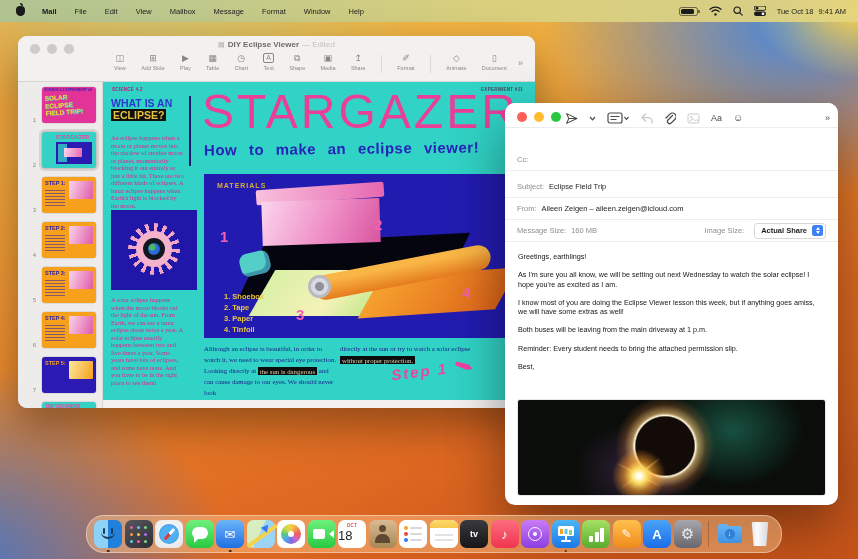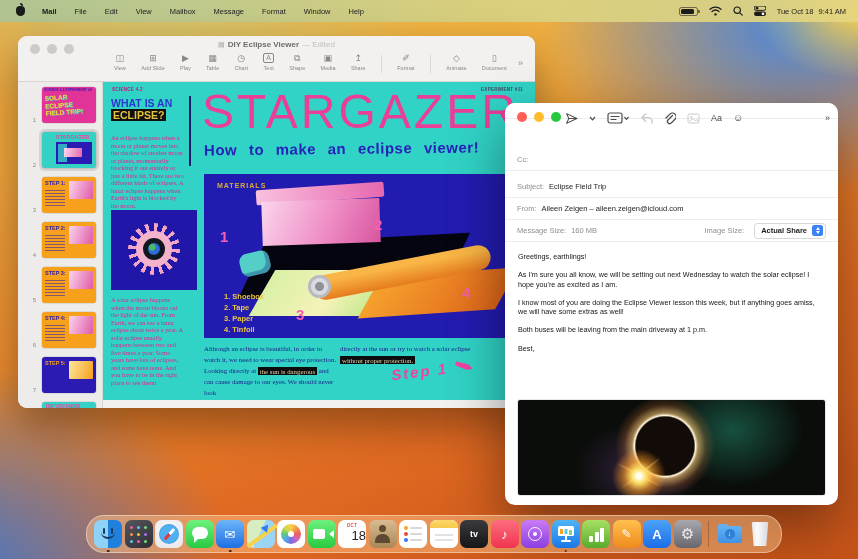--- a/index.html
+++ b/index.html
@@ -109,21 +109,21 @@
   .mat-list{position:absolute;left:20px;top:117px;font-size:7.5px;line-height:11px;font-weight:700;color:#ecc73f}
   .s-caution{position:absolute;font-family:"Liberation Serif",serif;font-size:6.8px;line-height:11px;color:#1b1b8a}
   .s-caution .hl{background:#0d0d0d;color:#e3d6ae;padding:.5px 2px}
   .s-caution.c1{left:101px;top:261px;width:133px}
   .s-caution.c2{left:237px;top:261px;width:172px}
   .s-caution.c2 .nowrap{display:block;white-space:nowrap;overflow:hidden}
   .s-step1{position:absolute;left:288px;top:281px;font-size:15px;font-weight:700;color:#f043a0;transform:rotate(-7deg);letter-spacing:2px;font-style:italic}
   .s-step1-arrow{position:absolute;left:352px;top:281px;width:18px;height:6px;background:#f043a0;transform:rotate(18deg);border-radius:1px;clip-path:polygon(0 20%,70% 0,100% 50%,70% 100%,0 80%)}
 
   
-  .m-chrome{position:absolute;left:0;top:0;right:0;height:16px;border-bottom:1px solid #ececec;background:#fff}
+  .m-chrome{position:absolute;left:0;top:0;right:0;height:25px;border-bottom:1px solid #ececec;background:#fff}
   .m-tools{position:absolute;left:60px;right:8px;top:7px;height:16px;display:flex;align-items:center;gap:11px}
   .m-ic{flex:none;display:flex;align-items:center}
   .m-aa{font-size:9px;color:#4c4c4c;font-weight:400}
   .m-emoji{font-size:10px;color:#4c4c4c;line-height:10px}
   .m-more{font-size:9px;color:#4c4c4c;margin-left:auto}
   .m-row{position:absolute;left:0;right:0;height:22px;border-bottom:1px solid #ededed;display:flex;align-items:center;padding:0 12px;font-size:7.5px}
   .m-row .lab{color:#8e8e93;margin-right:5px}
   .m-row .val{color:#1d1d1f}
   .r-to{top:29px}.r-cc{top:46px}.r-subject{top:73px}.r-from{top:95px}.r-size{top:117px}
   .token{display:flex;align-items:center;gap:3px;background:#cfe2fc;border-radius:3px;padding:1px 5px;color:#1d1d1f}
@@ -174,21 +174,21 @@
   .di-maps{background:linear-gradient(115deg,#d7eec2 0 46%,#9bd4f5 46%)}
   .maps-road{position:absolute;left:-3px;top:14px;width:36px;height:3.5px;background:#f6d14a;transform:rotate(-36deg)}
   .maps-arrow{position:absolute;right:5px;top:4px;width:0;height:0;border-left:4px solid transparent;border-right:4px solid transparent;border-bottom:7px solid #3478f6;transform:rotate(38deg)}
   .di-photos{background:#fff}
   .ph-wheel{position:absolute;inset:4px;border-radius:50%;background:conic-gradient(#f6d046,#f2984b,#ec5f5f,#cf66c6,#7a6fe0,#52a8ec,#5fc77a,#c9d94c,#f6d046)}
   .ph-hole{position:absolute;left:11px;top:11px;width:6px;height:6px;border-radius:50%;background:#fff}
   .ft-body{position:absolute;left:5px;top:9px;width:12px;height:10px;background:#fff;border-radius:2px}
   .ft-lens{position:absolute;left:17px;top:10px;width:0;height:0;border:4px solid transparent;border-right:5px solid #fff}
   .di-calendar{background:#fff}
   .cal-month{position:absolute;top:3px;left:0;right:0;text-align:center;font-size:4.5px;font-weight:700;color:#e8493f;letter-spacing:.4px}
-  .cal-day{position:absolute;top:8px;left:0;right:0;text-align:right;font-size:13px;font-weight:300;color:#222}
+  .cal-day{position:absolute;top:8px;left:0;right:0;text-align:left;font-size:13px;font-weight:300;color:#222}
   .di-contacts{background:linear-gradient(#d9bb93,#a98755)}
   .ct-head{position:absolute;left:10.5px;top:5px;width:7px;height:7px;border-radius:50%;background:#5e4a33}
   .ct-body{position:absolute;left:6.5px;top:13.5px;width:15px;height:9px;border-radius:7px 7px 0 0;background:#5e4a33}
   .di-reminders,.di-notes{background:#fff}
   .rem-dot{position:absolute;left:5px;width:4px;height:4px;border-radius:50%}
   .rem-dot.d1{top:6px;background:#f5a623}.rem-dot.d2{top:12px;background:#e8493f}.rem-dot.d3{top:18px;background:#3478f6}
   .rem-line{position:absolute;left:11px;width:12px;height:2px;border-radius:1px;background:#d8d8dc}
   .rem-line.l1{top:7px}.rem-line.l2{top:13px}.rem-line.l3{top:19px}
   .nt-top{position:absolute;top:0;left:0;right:0;height:8px;background:linear-gradient(#fbd96a,#f6c94a);border-radius:6.5px 6.5px 0 0}
   .nt-line{position:absolute;left:5px;right:5px;height:1.5px;background:#e3e3e6}
@@ -525,20 +525,21 @@
             </span>
         </span>
       </span>
     </div>
 
     <div class="m-body">
       <p>Greetings, earthlings!</p>
       <p>As I'm sure you all know, we will be setting out next Wednesday to watch the solar eclipse! I hope you're as excited as I am.</p>
       <p>I know most of you are doing the Eclipse Viewer lesson this week, but if anything goes amiss, we will have some extras as well!</p>
       <p>Both buses will be leaving from the main driveway at 1 p.m.</p>
+      <p>Reminder: Every student needs to bring the attached permission slip.</p>
       <p class="sig">Best,</p>
     </div>
 
     <div class="ecl-img">
       <span class="ecl-glow-teal"></span>
       <span class="ecl-glow-purple"></span>
       <span class="ecl-corona"></span>
       <span class="ecl-ray a"></span>
       <span class="ecl-ray b"></span>
       <span class="ecl-flash"></span>

